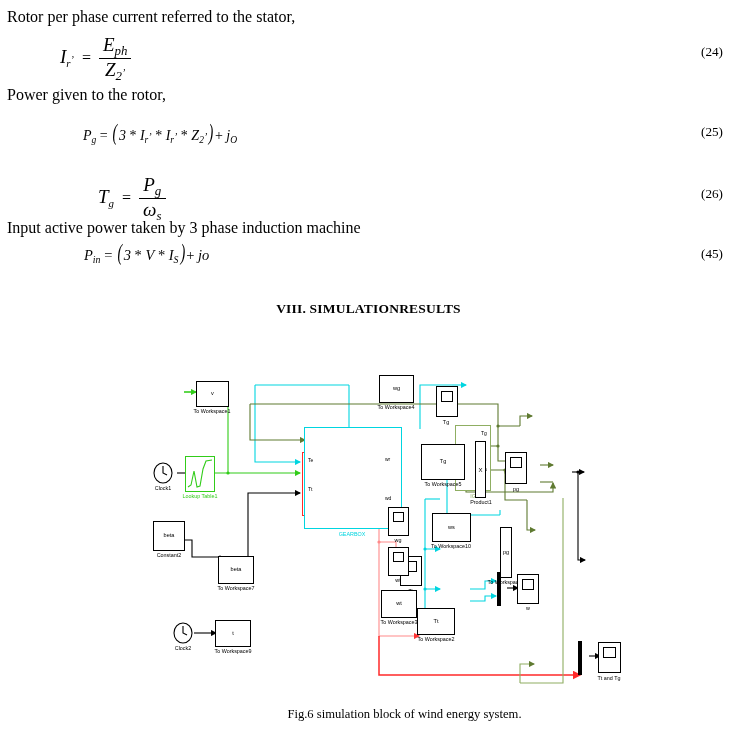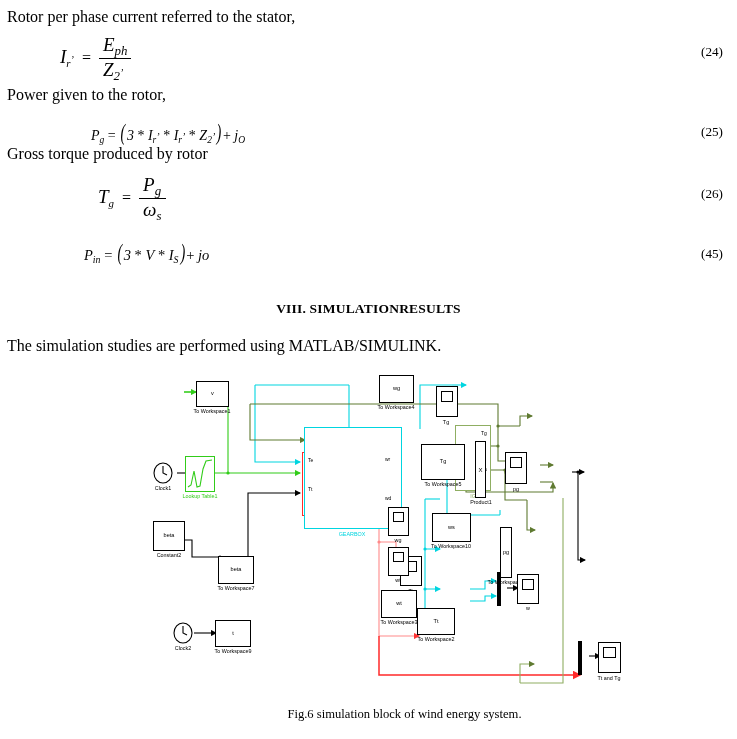--- a/index.html
+++ b/index.html
@@ -8,21 +8,21 @@
     font-family:"Liberation Serif", serif;
     color:#000;position:relative;overflow:hidden;
   }
   .page{position:relative;width:737px;height:739px;}
 
   
   .txt{font-family:"Liberation Serif", serif;font-size:16px;color:#000;position:absolute;white-space:nowrap;}
   .eqnum{position:absolute;right:14px;font-family:"Liberation Serif", serif;font-size:13.2px;}
   .eq{position:absolute;font-family:"Liberation Serif", serif;font-style:italic;color:#000;white-space:nowrap;}
 
-  .frac{display:inline-block;vertical-align:middle;position:relative;top:-1px;}
+  .frac{display:inline-block;vertical-align:middle;text-align:center;position:relative;top:-1px;}
   .frac .num{display:block;padding:0 4px;border-bottom:1.1px solid #000;line-height:1.15;}
   .frac .den{display:block;padding:0 4px;line-height:1.2;}
   sub{font-size:68%;vertical-align:-0.28em;}
   .big{font-size:19px;}
   .paren{font-size:23px;font-style:italic;display:inline-block;transform:scaleX(.62);}
 
   .sechead{position:absolute;width:737px;text-align:center;
     font-family:"Liberation Serif", serif;font-weight:bold;font-size:13.5px;letter-spacing:.2px;}
   .caption{position:absolute;width:737px;text-align:center;
     font-family:"Liberation Serif", serif;font-size:12.6px;}
@@ -52,45 +52,44 @@
     <span style="font-style:normal;">&nbsp;=&nbsp;</span>
     <span class="frac">
       <span class="num big">E<sub>ph</sub></span>
       <span class="den big">Z<sub>2</sub><span style="font-size:10px;">’</span></span>
     </span>
   </div>
   <div class="eqnum" style="top:44px;">(24)</div>
 
   <div class="txt" style="left:7px;top:86px;">Power given to the rotor,</div>
 
-  <div class="eq" style="left:83px;top:120px;font-size:14px;margin-left:8px;">
+  <div class="eq" style="left:83px;top:120px;font-size:14px;">
     P<sub>g</sub><span style="font-style:normal;"> = </span><span class="paren">(</span>3<span style="font-style:normal;"> * </span>I<sub>r</sub><span style="font-size:10px;">’</span><span style="font-style:normal;"> * </span>I<sub>r</sub><span style="font-size:10px;">’</span><span style="font-style:normal;"> * </span>Z<sub>2</sub><span style="font-size:10px;">’</span><span class="paren">)</span><span style="font-style:normal;">+ </span><i>j<sub>O</sub></i>
   </div>
   <div class="eqnum" style="top:124px;">(25)</div>
 
-  <div class="txt" style="left:7px;top:145px;">Gross torque produced by rotor</div>
 
   <div class="eq" style="left:62px;top:175px;margin-left:36px;">
     <span class="big">T</span><sub>g</sub>
     <span style="font-style:normal;">&nbsp;=&nbsp;</span>
     <span class="frac">
       <span class="num big">P<sub>g</sub></span>
       <span class="den big">ω<sub>s</sub></span>
     </span>
   </div>
   <div class="eqnum" style="top:186px;">(26)</div>
 
+  <div class="txt" style="left:7px;top:219px;">Input active power taken by 3 phase induction machine</div>
 
   <div class="eq" style="left:84px;top:240px;font-size:14.5px;">
     P<sub>in</sub><span style="font-style:normal;"> = </span><span class="paren">(</span>3<span style="font-style:normal;"> * </span>V<span style="font-style:normal;"> * </span>I<sub>S</sub><span class="paren">)</span><span style="font-style:normal;">+ </span><i>jo</i>
   </div>
   <div class="eqnum" style="top:246px;">(45)</div>
 
   <div class="sechead" style="top:301px;">VIII. SIMULATIONRESULTS</div>
-  <div class="txt" style="left:7px;top:337px;">The simulation studies are performed using MATLAB/SIMULINK.</div>
 
   <div class="caption" style="top:707px;margin-left:36px;">Fig.6 simulation block of wind energy system.</div>
 
   <div id="diagram">
 
     <svg width="737" height="739" style="position:absolute;left:0;top:0;">
       <defs>
         <marker id="ag" markerWidth="6" markerHeight="6" refX="5" refY="3" orient="auto">
           <path d="M0,0 L6,3 L0,6 z" fill="#31cc19"></path>
           </marker>

